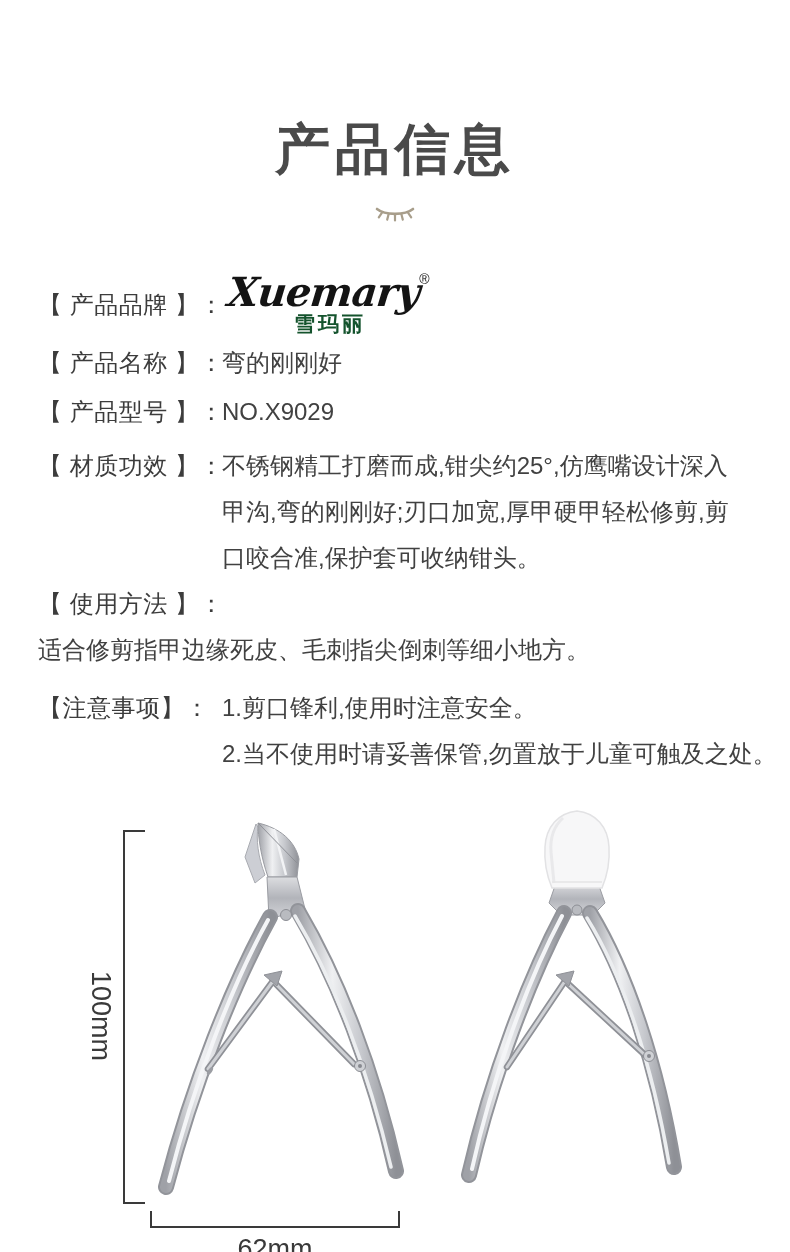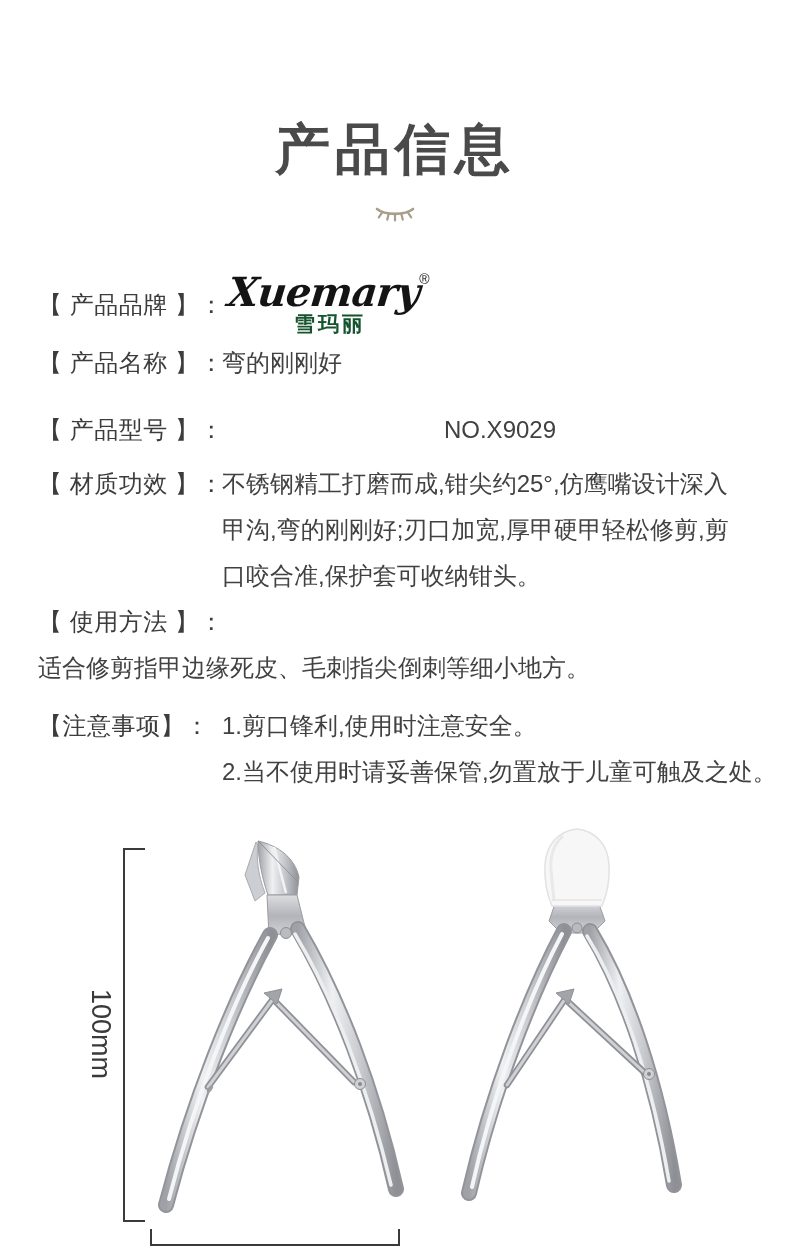--- a/index.html
+++ b/index.html
@@ -26,21 +26,21 @@
     flex:none; width:184px; white-space:nowrap;
     color:#3c3c3c; letter-spacing:0.5px;
   }
   .row .value { flex:1; color:#414141; }
   .lh34 { line-height:34px; }
   .lh46 { line-height:46px; }
 
   .brand-row { height:70px; align-items:center; }
   .brand-row .label { line-height:70px; }
   .row-name  { margin-top:6px; }
-  .row-model { margin-top:33px;text-align:center; }
+  .row-model { margin-top:15px; }
   .row-material { margin-top:14px; }
   .row-usage { margin-top:0;flex-direction:column; }
   .row-notes { margin-top:12px; }
 
   
   .logo-block { position:relative; padding-left:6px; height:70px; }
   .logo-line { white-space:nowrap; }
   .logo-script {
     font-family:"DejaVu Serif","Liberation Serif",serif;
     font-style:italic; font-size:40px; line-height:44px; font-weight:700;

